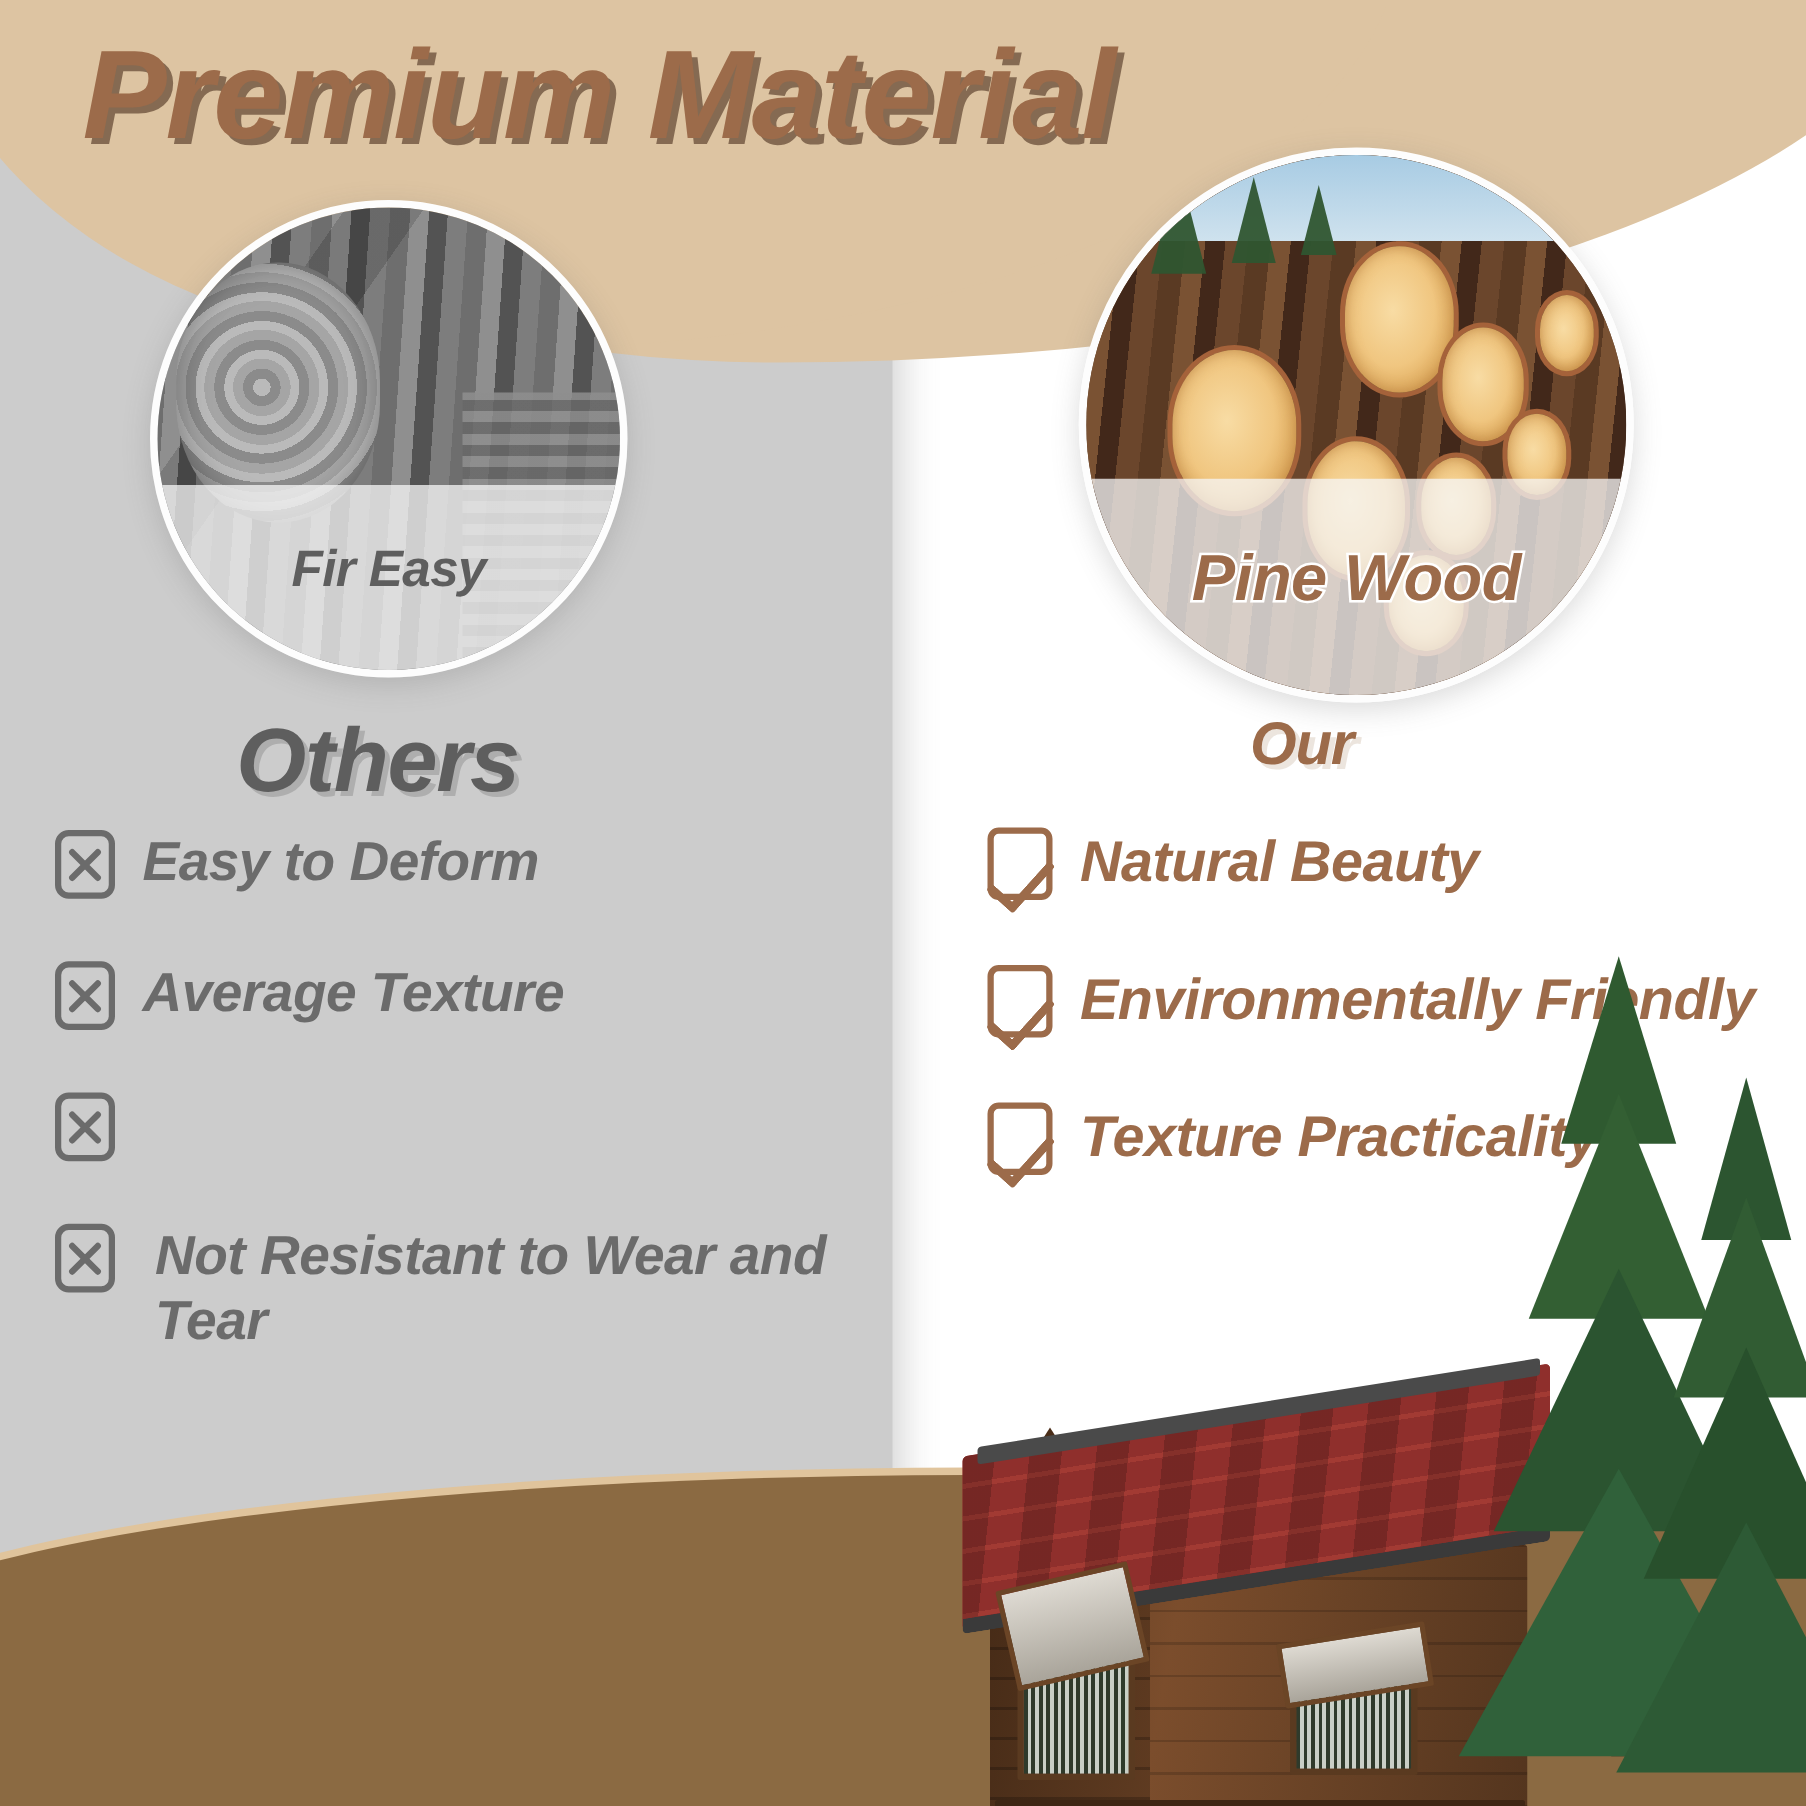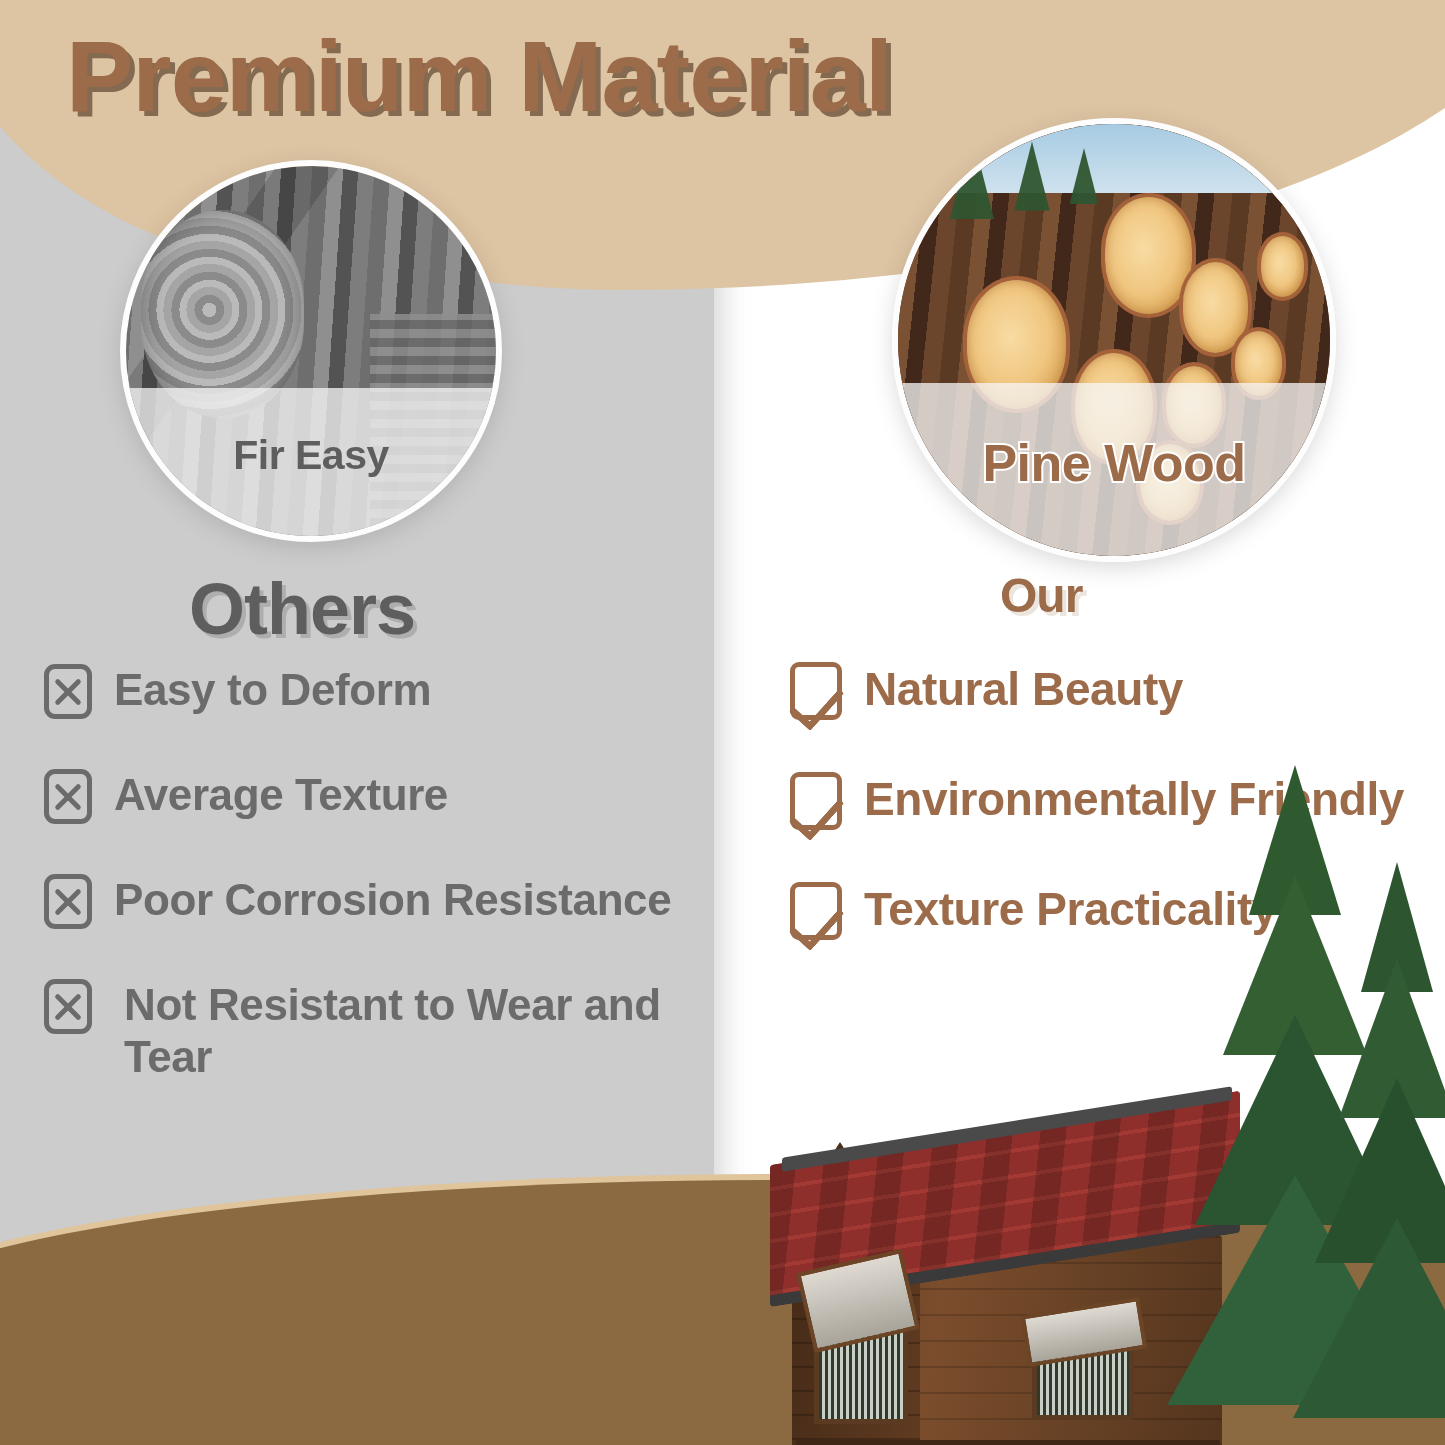--- a/index.html
+++ b/index.html
@@ -4,20 +4,21 @@
 <style>
   html,body{margin:0;padding:0;background:#fff;}
   body{font-family:"Liberation Sans", sans-serif;}
 
   #poster{
     position:relative;
     width:1445px;height:1445px;
     overflow:hidden;
     background:#5eead4;
     user-select:none;
+    font-style:italic;
   }
 
   
   .bg-white{position:absolute;inset:0;background:#ffffff;}
 
   .bg-gray{
     position:absolute;left:0;top:0;width:714px;height:1268px;
     background:#cccccc;
     box-shadow:14px 0 26px -6px rgba(120,120,120,.30);
   }
@@ -61,21 +62,21 @@
   }
 
   
   .circle{
     position:absolute;border-radius:50%;
     overflow:hidden;
     border:6px solid #fdfdfd;
     box-shadow:0 6px 22px rgba(90,90,90,.22);
   }
   .circle-left{left:120px;top:160px;width:370px;height:370px;}
-  .circle-right{left:892px;top:118px;width:432px;height:432px;}
+  .circle-right{left:863px;top:118px;width:432px;height:432px;}
 
   .circle .photo{position:absolute;inset:0;}
   .circle .cap{
     position:absolute;left:0;right:0;bottom:0;
     height:40%;
     background:rgba(246,246,246,.76);
     display:flex;align-items:center;justify-content:center;
     padding-bottom:14px;box-sizing:border-box;
   }
   .cap-left{font-size:41px;font-weight:700;color:#5e5e5e;letter-spacing:-.5px;}
@@ -293,21 +294,20 @@
     <div class="row">
       <span class="box box-x"></span>
       <span class="label label-x">Easy to Deform</span>
     </div>
     <div class="row">
       <span class="box box-x"></span>
       <span class="label label-x">Average Texture</span>
     </div>
     <div class="row">
       <span class="box box-x"></span>
-      <span class="label label-x">Poor Corrosion Resistance</span>
     </div>
     <div class="row">
       <span class="box box-x"></span>
       <span class="label label-x" style="max-width:560px;margin-left:10px;">Not Resistant to Wear and Tear</span>
     </div>
   </div>
 
   <div class="list list-right">
     <div class="row">
       <span class="box box-c"></span>

